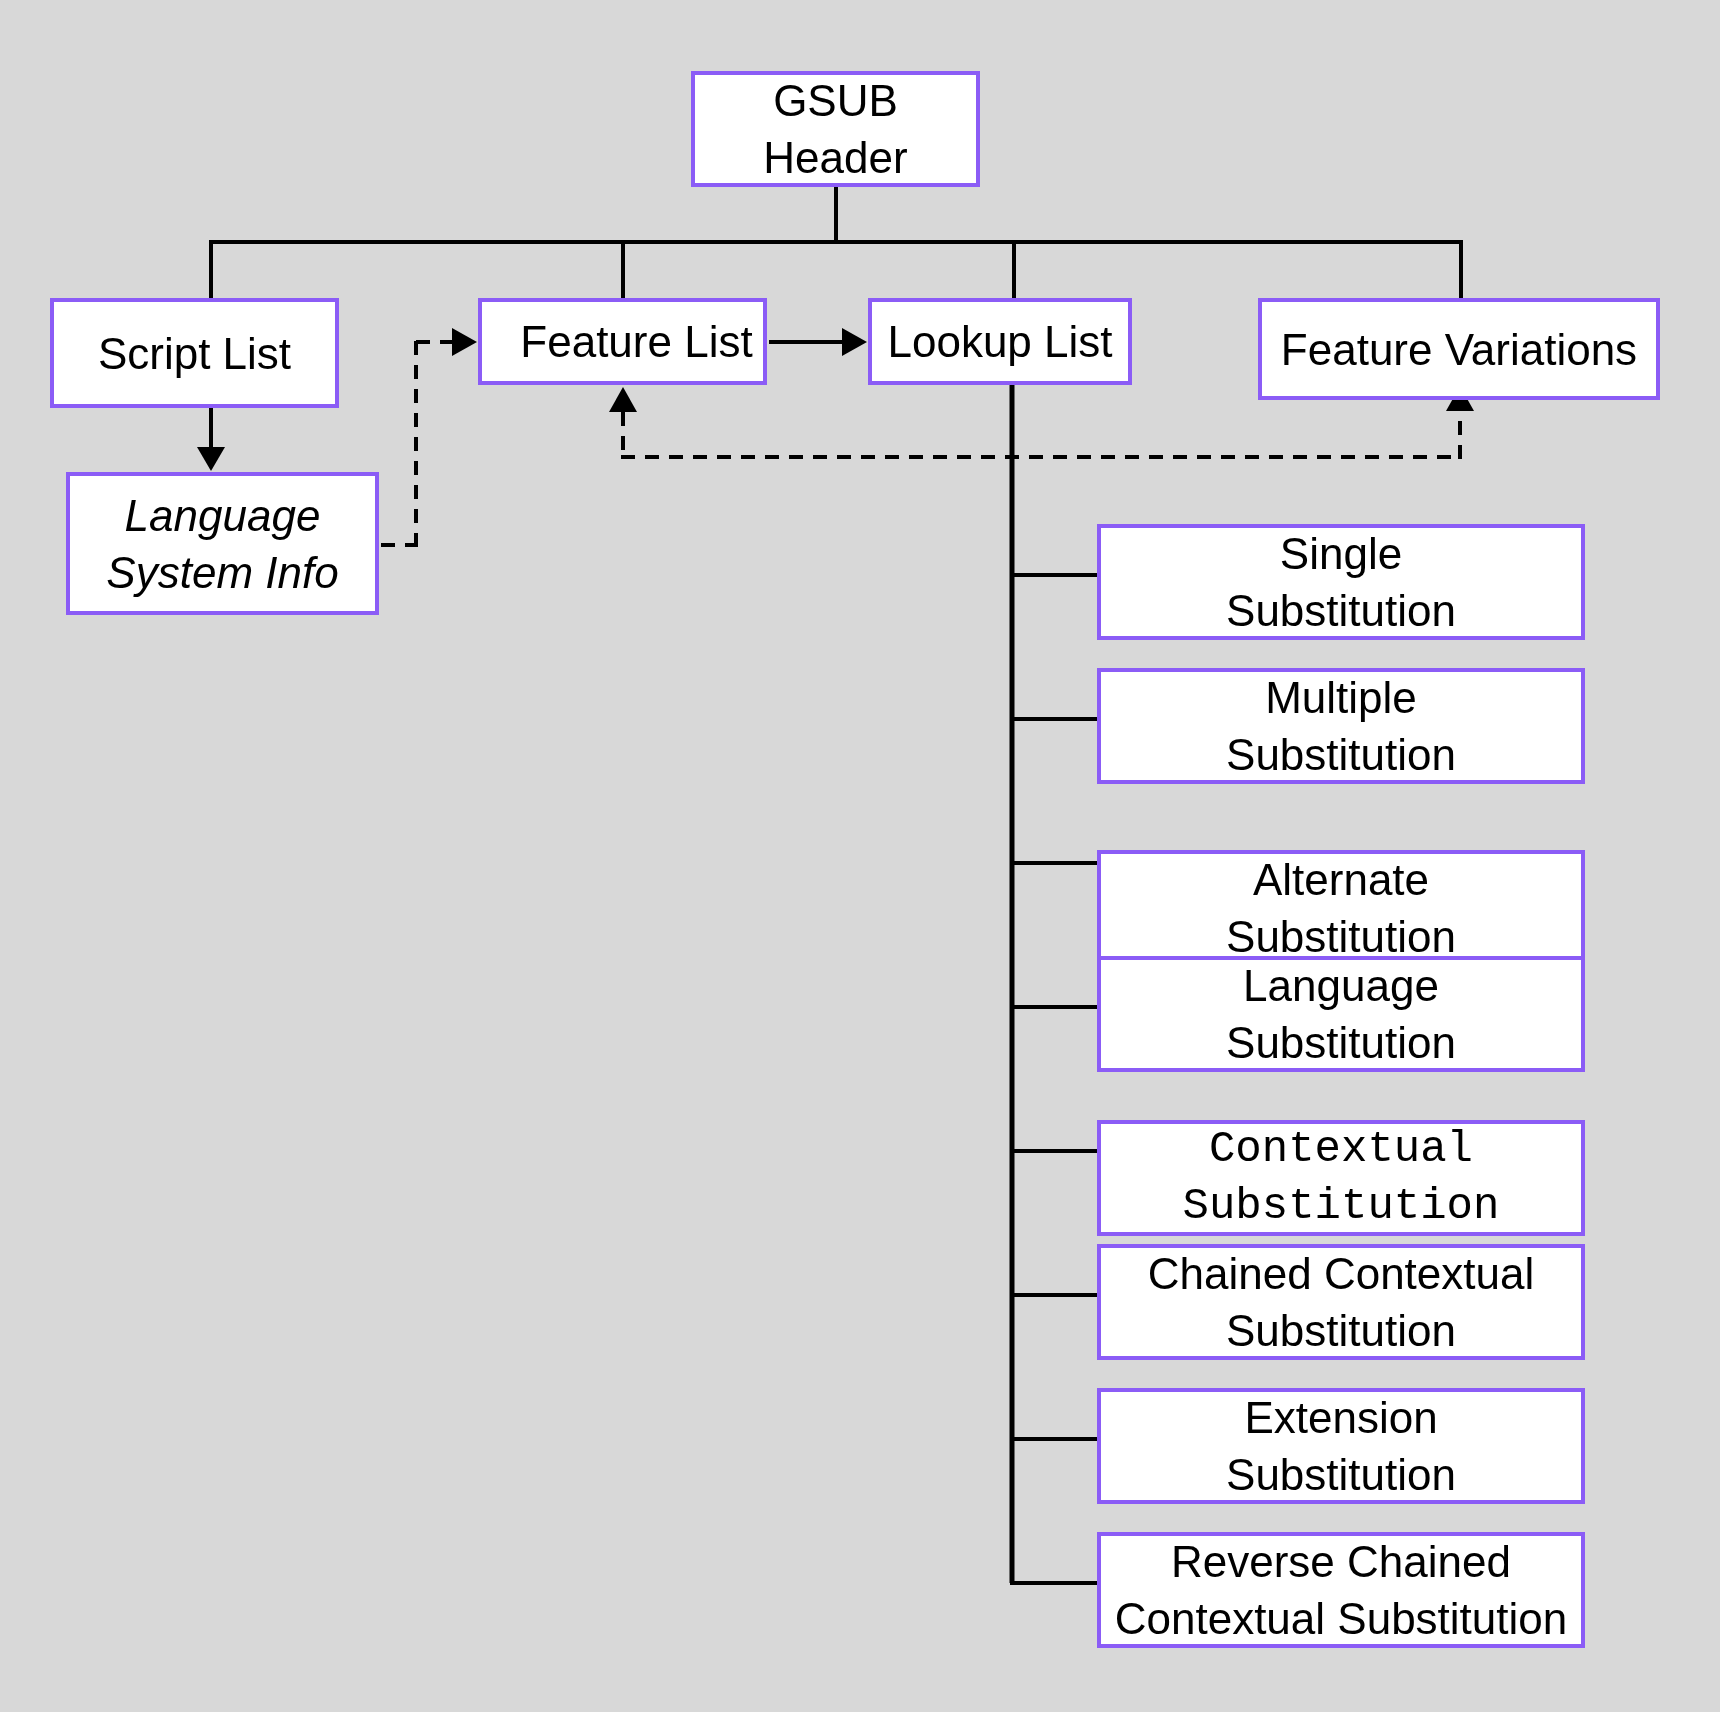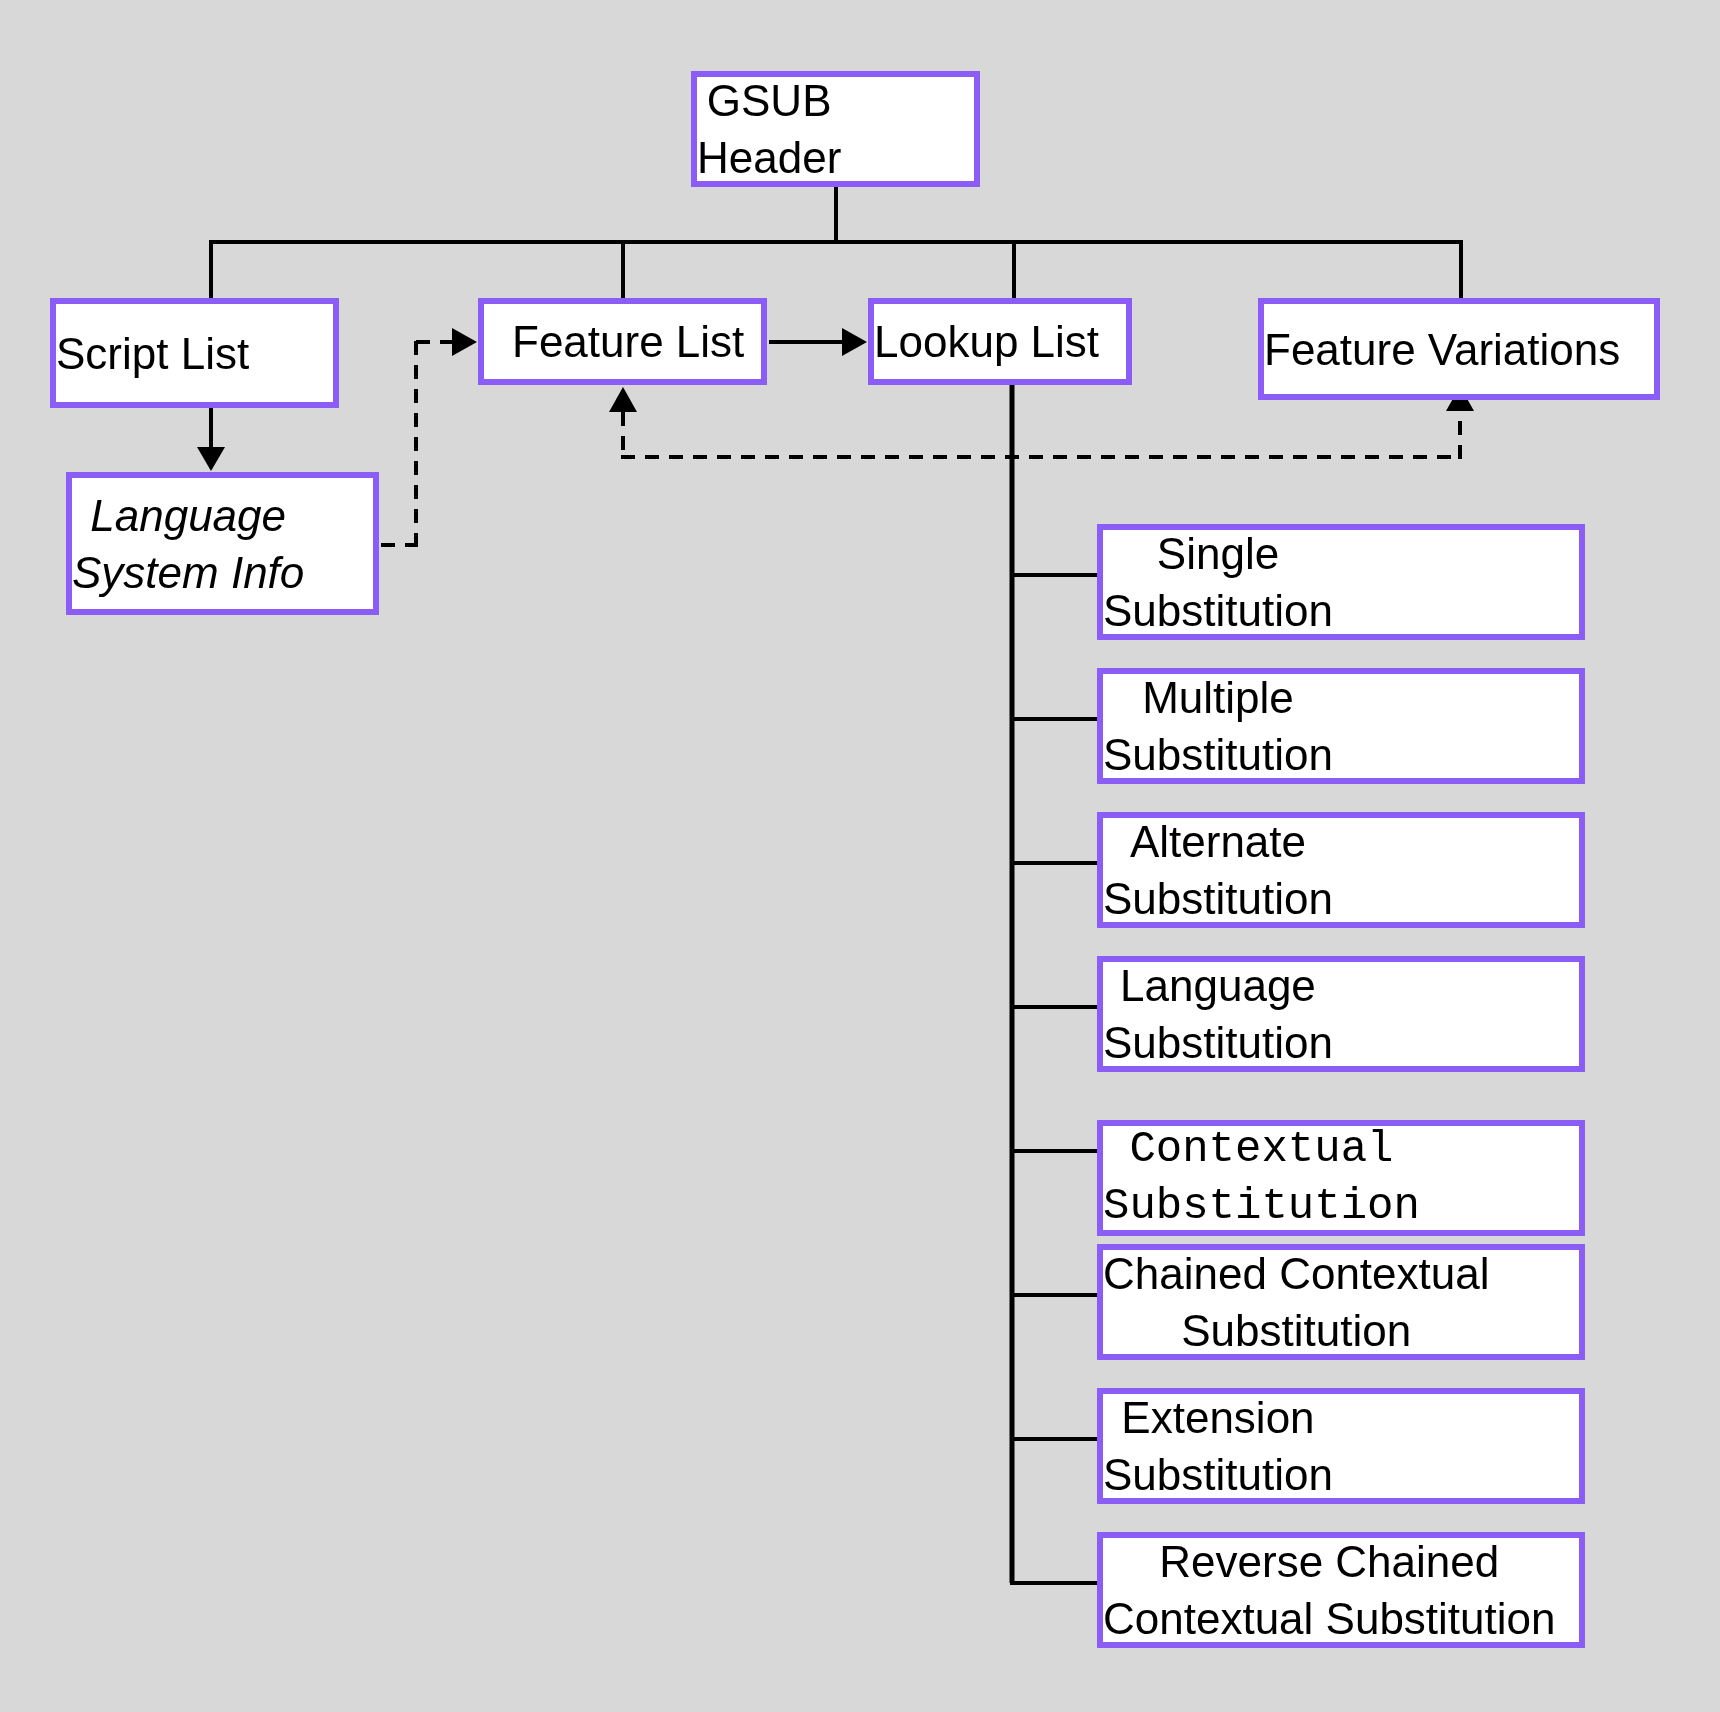--- a/index.html
+++ b/index.html
@@ -19,43 +19,44 @@
   svg.wires {
     position: absolute;
     left: 0;
     top: 0;
     width: 1720px;
     height: 1712px;
   }
   .node {
     position: absolute;
     background: #ffffff;
-    border: 6px solid #8b5cf6;
+    border: 4px solid #8b5cf6;
     box-sizing: border-box;
     display: flex;
     align-items: center;
+    justify-content: center;
     text-align: center;
   }
   .node span {
     white-space: pre-line;
     font-size: 44px;
     line-height: 57px;
   }
   
   .n-gsub    { left: 691px; top: 71px;  width: 289px; height: 116px; }
   .n-script  { left: 50px;  top: 298px; width: 289px; height: 110px; }
   .n-feature { left: 478px; top: 298px; width: 289px; height: 87px; padding-left: 28px; }
   .n-lookup  { left: 868px; top: 298px; width: 264px; height: 87px; }
   .n-featvar { left: 1258px;top: 298px; width: 402px; height: 102px; }
   .n-lsi     { left: 66px;  top: 472px; width: 313px; height: 143px; font-style: italic; }
   
   .n-type    { left: 1097px; width: 488px; height: 116px; margin-top: 7px; }
   .n-type0 { top: 517px; }
   .n-type1 { top: 661px; }
-  .n-type2 { top: 805px; }
+  .n-type2 { top: 843px; }
   .n-type3 { top: 949px; }
   .n-type4 { top: 1113px; font-family: Liberation Mono, monospace; }
   .n-type5 { top: 1237px; }
   .n-type6 { top: 1381px; }
   .n-type7 { top: 1525px; }
 </style>
 </head>
 <body>
 
 <div class="canvas">

